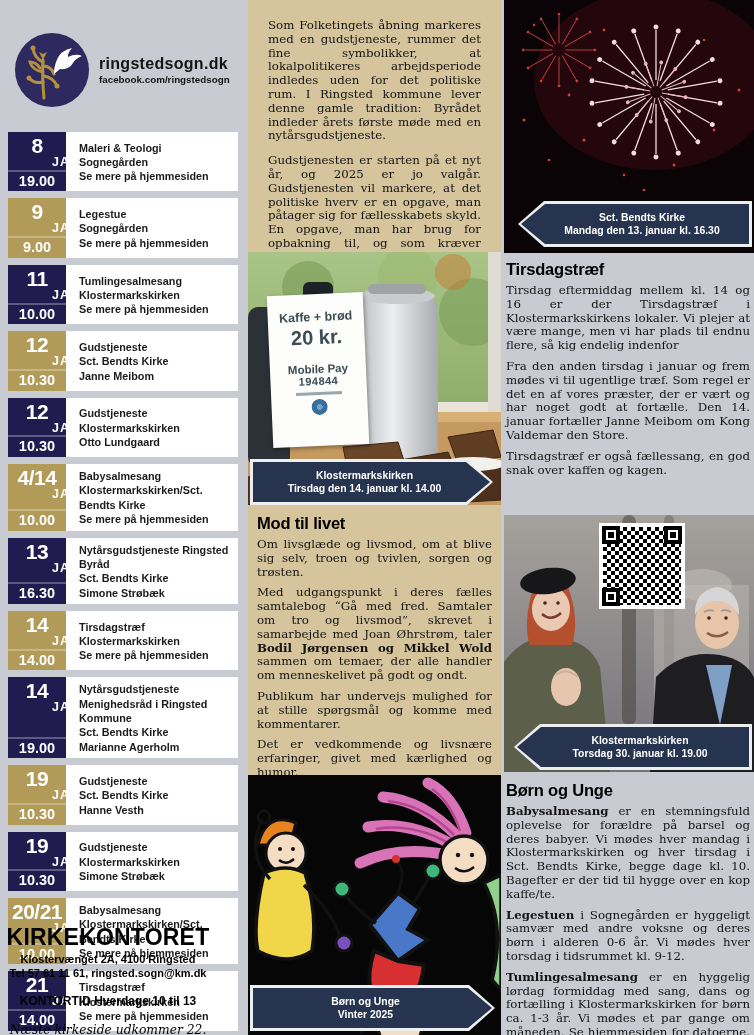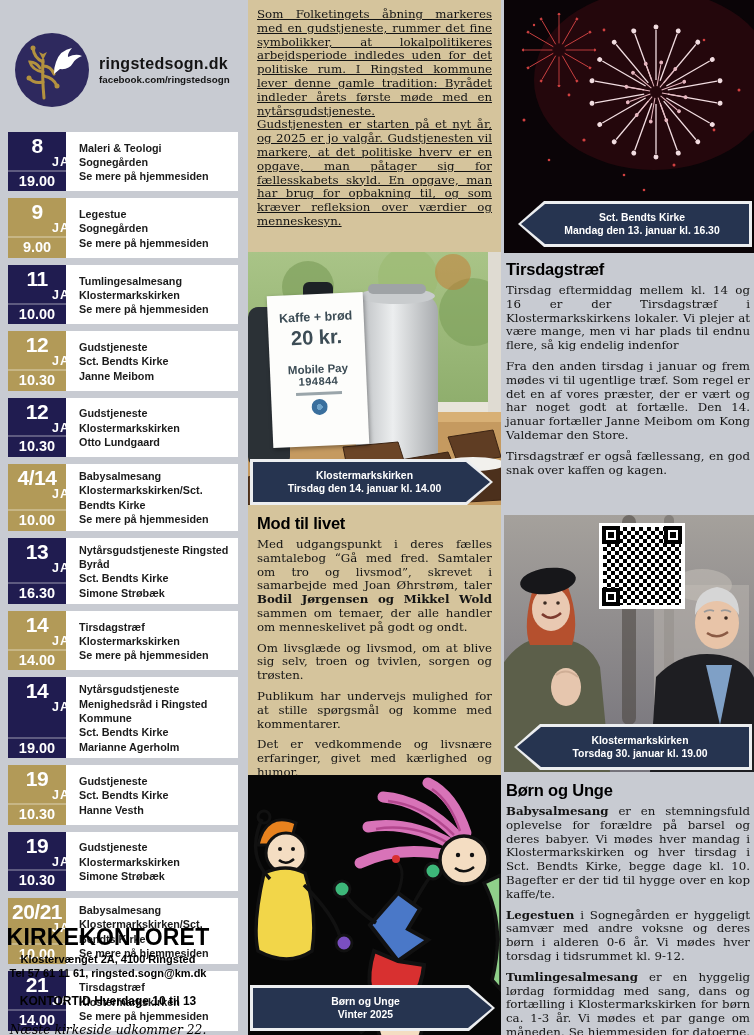--- a/index.html
+++ b/index.html
@@ -32,21 +32,21 @@
   .office-hours{font-size:12px;font-weight:bold;margin-top:13px;}
   .office-next{font-family:"DejaVu Serif",serif;font-style:italic;font-size:12.3px;margin-top:15px;}
   
   .col-left{position:absolute;left:248px;top:0;width:253px;height:1035px;}
   .col-right{position:absolute;left:504px;top:0;width:250px;height:1035px;}
   .article{box-sizing:border-box;overflow:hidden;}
   .article.tan{background:var(--tan);}
   .article-title{font-weight:bold;font-size:16.5px;margin:0 0 5px 0;color:#000;letter-spacing:-.2px;}
   .article-body{font-family:"DejaVu Serif",serif;font-size:11.8px;line-height:1.17;text-align:justify;color:#141414;}
   .article-body p{margin:0 0 7px 0;}
-  .tight p{margin:0;text-decoration:underline;}
+  .tight p{margin:11px;}
   .b{font-weight:bold;}
   #article-nytaar{height:252px;padding:8px 9px;}
   #article-mod{height:270px;padding:9px 9px;}
   #article-tirsdag{height:262px;padding:7px 4px 6px 2px;}
   #article-boern{height:263px;padding:9px 4px 6px 2px;}
   
   .photo{position:relative;overflow:hidden;}
   #photo-coffee{height:253px;background:#9db37a;}
   #photo-fireworks{height:253px;background:#0a0407;}
   #photo-people{height:257px;background:#8d8a88;}
@@ -355,22 +355,22 @@
       <div class="banner-in">
         <div>Klostermarkskirken</div>
         <div>Tirsdag den 14. januar kl. 14.00</div>
       </div>
     </div>
   </div>
 
   <div class="article tan" id="article-mod">
     <h2 class="article-title">Mod til livet</h2>
     <div class="article-body">
+      <p>Om livsglæde og livsmod, om at blive sig selv, troen og tvivlen, sorgen og trøsten.</p>
       <p><span>Med udgangspunkt i deres fælles samtalebog “Gå med fred. Samtaler om tro og livsmod”, skrevet i samarbejde med Joan Øhrstrøm, taler </span><span class="b">Bodil Jørgensen og Mikkel Wold</span><span> sammen om temaer, der alle handler om menneskelivet på godt og ondt.</span></p>
-      <p>Om livsglæde og livsmod, om at blive sig selv, troen og tvivlen, sorgen og trøsten.</p>
       <p>Publikum har undervejs mulighed for at stille spørgsmål og komme med kommentarer.</p>
       <p>Det er vedkommende og livsnære erfaringer, givet med kærlighed og humor.</p>
 
     </div>
   </div>
 
   <div class="photo" id="photo-children">
     <svg viewBox="0 0 253 260" width="253" height="260">
       <rect width="253" height="260" fill="#060606"></rect>
 

